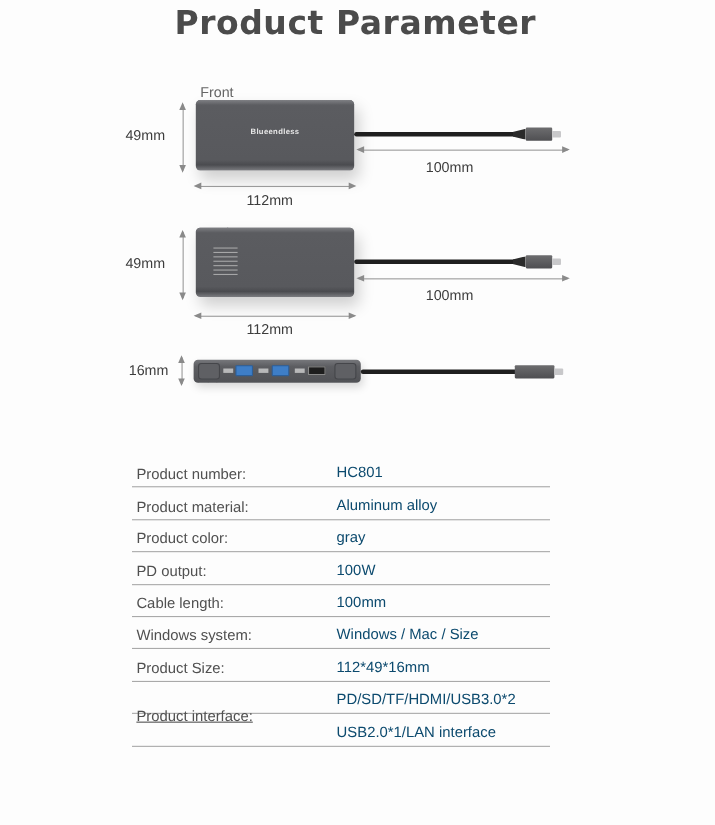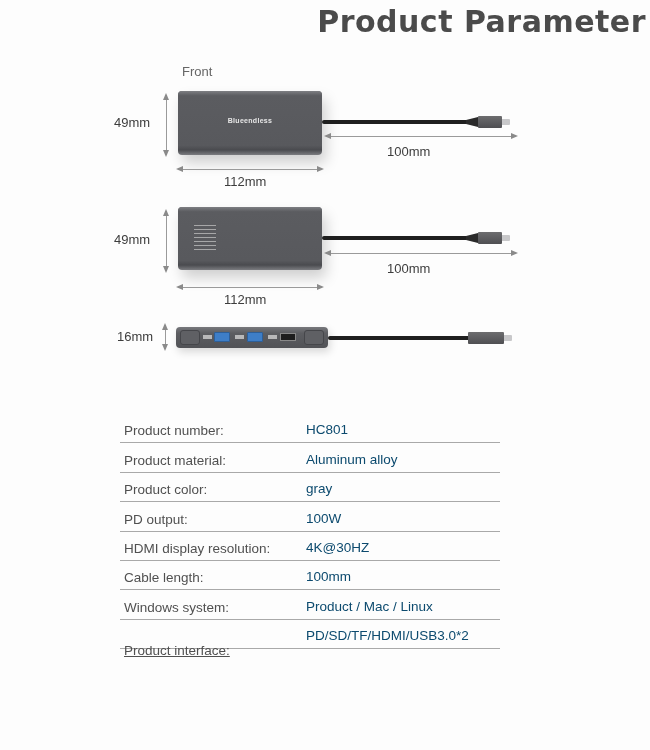--- a/index.html
+++ b/index.html
@@ -1,20 +1,20 @@
 <!DOCTYPE html>
 <html><head>
 <meta charset="utf-8">
 <style>
   * { box-sizing: border-box; margin: 0; padding: 0; }
   html, body { width: 650px; height: 750px; background: #fdfdfd; overflow: hidden; }
   body { position: relative; font-family: "Liberation Sans", "DejaVu Sans", sans-serif; color: #555; }
 
   .title {
-    position: absolute; left: 0; top: 4px; width: 646px; text-align: right;
+    position: absolute; left: 0; top: 4px; width: 646px; text-align: center;
     font-family: "DejaVu Sans", sans-serif; font-weight: bold; font-size: 30px;
     color: #4b4b4b; letter-spacing: 0.5px;
   }
 
   .label-view { position: absolute; font-size: 13px; color: #666; }
   .dim-text { position: absolute; font-size: 13px; color: #3d3d3d; text-align: center; }
 
   
   .hub {
     position: absolute; border-radius: 4px;
@@ -70,21 +70,21 @@
   .spec-row { position: relative; height: 29.4px; border-bottom: 1px solid #a9a9a9; }
   .spec-label { position: absolute; left: 4px; bottom: 4px; font-size: 13.5px; color: #505050; white-space: nowrap; }
   .spec-value { position: absolute; left: 186px; bottom: 5px; font-size: 13.5px; color: #0c4a6e; white-space: nowrap; }
 </style>
 </head>
 <body>
 
 <div class="title">Product Parameter</div>
 
 <div>
-  <div class="label-view" style="left:182px; top:64px;">Front</div>
+  <div class="label-view" style="left:182px; top:76px;">Front</div>
   <div class="dim-text" style="left:114px; top:115px;">49mm</div>
   <div class="arrow-v" style="left:166px; top:95px; height:60px;"></div>
   <div class="hub" style="left:178px; top:91px; width:144px; height:64px;">
     <div class="brand">Blueendless</div>
   </div>
   <div class="cable" style="left:322px; top:120px; width:148px;"></div>
   <div class="plug-neck" style="left:466px; top:117px;"></div>
   <div class="plug-body" style="left:478px; top:116px;"></div>
   <div class="plug-tip" style="left:502px; top:119px;"></div>
   <div class="arrow-h" style="left:326px; top:136px; width:190px;"></div>
@@ -148,28 +148,32 @@
   </div>
   <div class="spec-row">
     <span class="spec-label">Product color:</span>
     <span class="spec-value">gray</span>
   </div>
   <div class="spec-row">
     <span class="spec-label">PD output:</span>
     <span class="spec-value">100W</span>
   </div>
   <div class="spec-row">
-    <span class="spec-label">HDMI display resolution:</span>
-    <span class="spec-value">4K@30HZ</span>
-  </div>
-  <div class="spec-row">
     <span class="spec-label">Cable length:</span>
     <span class="spec-value">100mm</span>
   </div>
   <div class="spec-row">
     <span class="spec-label">Windows system:</span>
-    <span class="spec-value">Product / Mac / Linux</span>
+    <span class="spec-value">Windows / Mac / Size</span>
+  </div>
+  <div class="spec-row">
+    <span class="spec-label">Product Size:</span>
+    <span class="spec-value">112*49*16mm</span>
   </div>
   <div class="spec-row">
     <span class="spec-label" style="bottom:-10px;text-decoration:underline;">Product interface:</span>
     <span class="spec-value">PD/SD/TF/HDMI/USB3.0*2</span>
   </div>
+  <div class="spec-row">
+    <span class="spec-label"></span>
+    <span class="spec-value">USB2.0*1/LAN interface</span>
+  </div>
 </div>
 
 </body></html>

